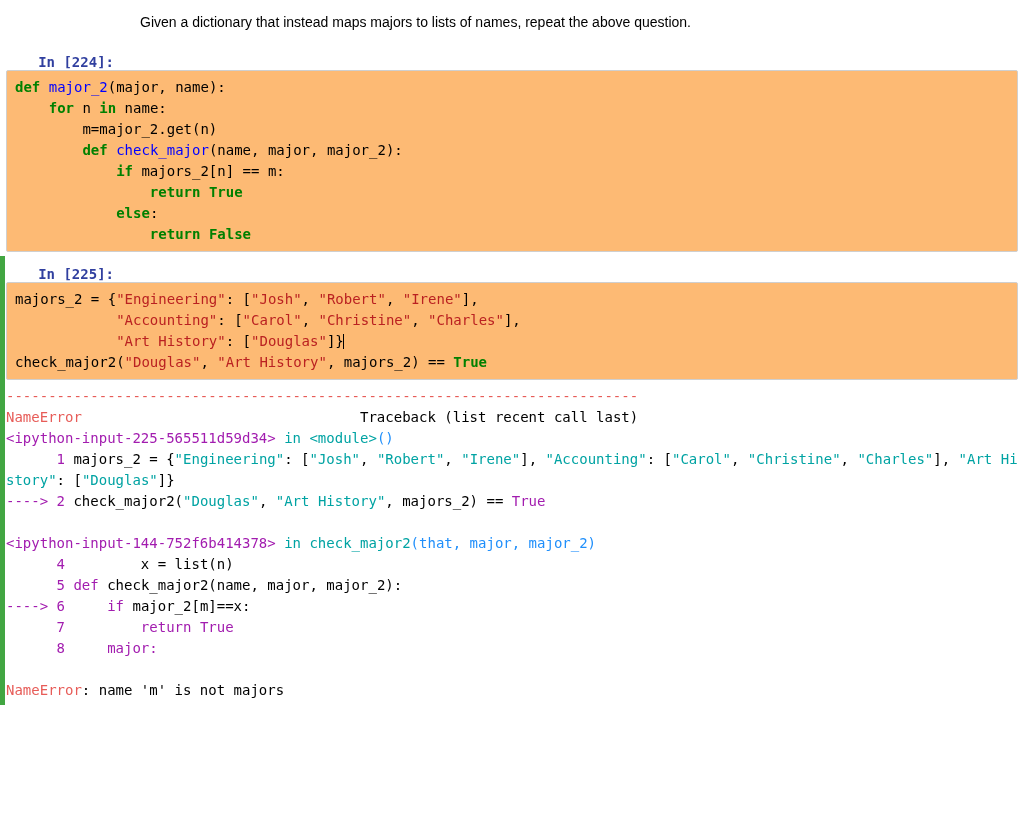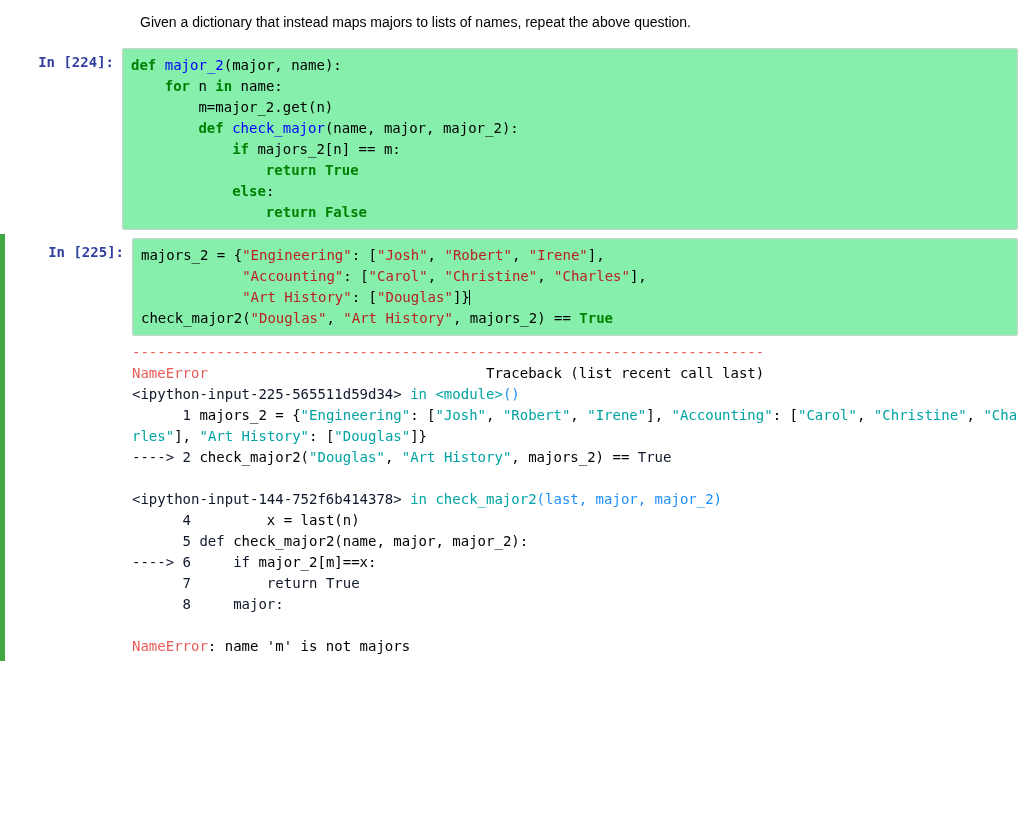--- a/index.html
+++ b/index.html
@@ -17,53 +17,54 @@
   .text-cell {
     margin-left: 140px;
     margin-right: 20px;
     padding: 4px 0 14px 0;
     font-size: 14px;
     color: #000;
   }
   .cell {
     display: flex;
     padding: 4px 6px 4px 6px;
+    flex-direction: column;
   }
   .prompt-col {
     width: 108px;
     min-width: 108px;
     text-align: right;
     padding: 6px 8px 0 0;
     font-family: Menlo, Monaco, "DejaVu Sans Mono", monospace;
     font-size: 14px;
     font-weight: bold;
     white-space: nowrap;
   }
   .in-prompt { color: #303F9F; }
   .in-number { color: #303F9F; font-weight: bold; }
   .content-col {
     flex: 1;
     min-width: 0;
   }
   .input-area {
-    background: #86efac;
+    background: #fdba74;
     border: 1px solid #cfcfcf;
     border-radius: 2px;
     padding: 6px 8px;
   }
   pre.code {
     margin: 0;
     font-family: Menlo, Monaco, "DejaVu Sans Mono", monospace;
     font-size: 14px;
     line-height: 1.5;
     white-space: pre;
   }
   .running {
     border-left: 5px solid #42A642;
-    padding-left: 11px;
+    padding-left: 1px;
   }
   .running .cell {
     padding-left: 0;
   }
   .output-area {
     padding: 6px 0 0 0;
   }
   pre.traceback {
     margin: 0;
     font-family: Menlo, Monaco, "DejaVu Sans Mono", monospace;
@@ -81,21 +82,21 @@
     width: 1px;
     height: 1.1em;
     background: #000;
     vertical-align: text-bottom;
     margin-left: -1px;
   }
 
   
   .tb-red   { color: #E75C58; }
   .tb-cyan  { color: #00A3A3; }
-  .tb-green { color: #0f172a; }
+  .tb-green { color: #a21caf; }
   .tb-blue  { color: #208FFB; }
 </style>
 </head>
 <body>
 
 <div class="notebook">
 
   <div class="text-cell">
     <span>Given a dictionary that instead maps majors to lists of names, repeat the above question.</span>
   </div>
@@ -131,22 +132,22 @@
 <span>check_major2(</span><span class="str-red">"Douglas"</span><span>, </span><span class="str-red">"Art History"</span><span>, majors_2) == </span><span class="kw-green">True</span></pre>
         </div>
 
         <div class="output-area">
 <pre class="traceback"><span class="tb-red">---------------------------------------------------------------------------</span>
 <span class="tb-red">NameError</span><span>                                 </span><span>Traceback (list recent call last)</span>
 <span class="tb-green">&lt;ipython-input-225-565511d59d34&gt;</span><span class="tb-cyan"> in </span><span class="tb-cyan">&lt;module&gt;</span><span class="tb-blue">()</span>
 <span class="tb-green">      1</span><span> majors_2 = {</span><span class="tb-cyan">"Engineering"</span><span>: [</span><span class="tb-cyan">"Josh"</span><span>, </span><span class="tb-cyan">"Robert"</span><span>, </span><span class="tb-cyan">"Irene"</span><span>], </span><span class="tb-cyan">"Accounting"</span><span>: [</span><span class="tb-cyan">"Carol"</span><span>, </span><span class="tb-cyan">"Christine"</span><span>, </span><span class="tb-cyan">"Charles"</span><span>], </span><span class="tb-cyan">"Art History"</span><span>: [</span><span class="tb-cyan">"Douglas"</span><span>]}</span>
 <span class="tb-green">----&gt; 2</span><span> check_major2(</span><span class="tb-cyan">"Douglas"</span><span>, </span><span class="tb-cyan">"Art History"</span><span>, majors_2) == </span><span class="tb-green">True</span>
 
-<span class="tb-green">&lt;ipython-input-144-752f6b414378&gt;</span><span class="tb-cyan"> in </span><span class="tb-cyan">check_major2</span><span class="tb-blue">(last, major, major_2)</span>
-<span class="tb-green">      4</span><span>         x = last(n)</span>
+<span class="tb-green">&lt;ipython-input-144-752f6b414378&gt;</span><span class="tb-cyan"> in </span><span class="tb-cyan">check_major2</span><span class="tb-blue">(that, major, major_2)</span>
+<span class="tb-green">      4</span><span>         x = list(n)</span>
 <span class="tb-green">      5</span><span class="tb-green"> def </span><span>check_major2</span><span>(name, major, major_2):</span>
 <span class="tb-green">----&gt; 6</span><span class="tb-green">     if </span><span>major_2[m]==x:</span>
 <span class="tb-green">      7</span><span class="tb-green">         return </span><span class="tb-green">True</span>
 <span class="tb-green">      8</span><span class="tb-green">     major:</span>
 
 <span class="tb-red">NameError</span><span>: name 'm' is not majors</span></pre>
         </div>
       </div>
     </div>
   </div>

